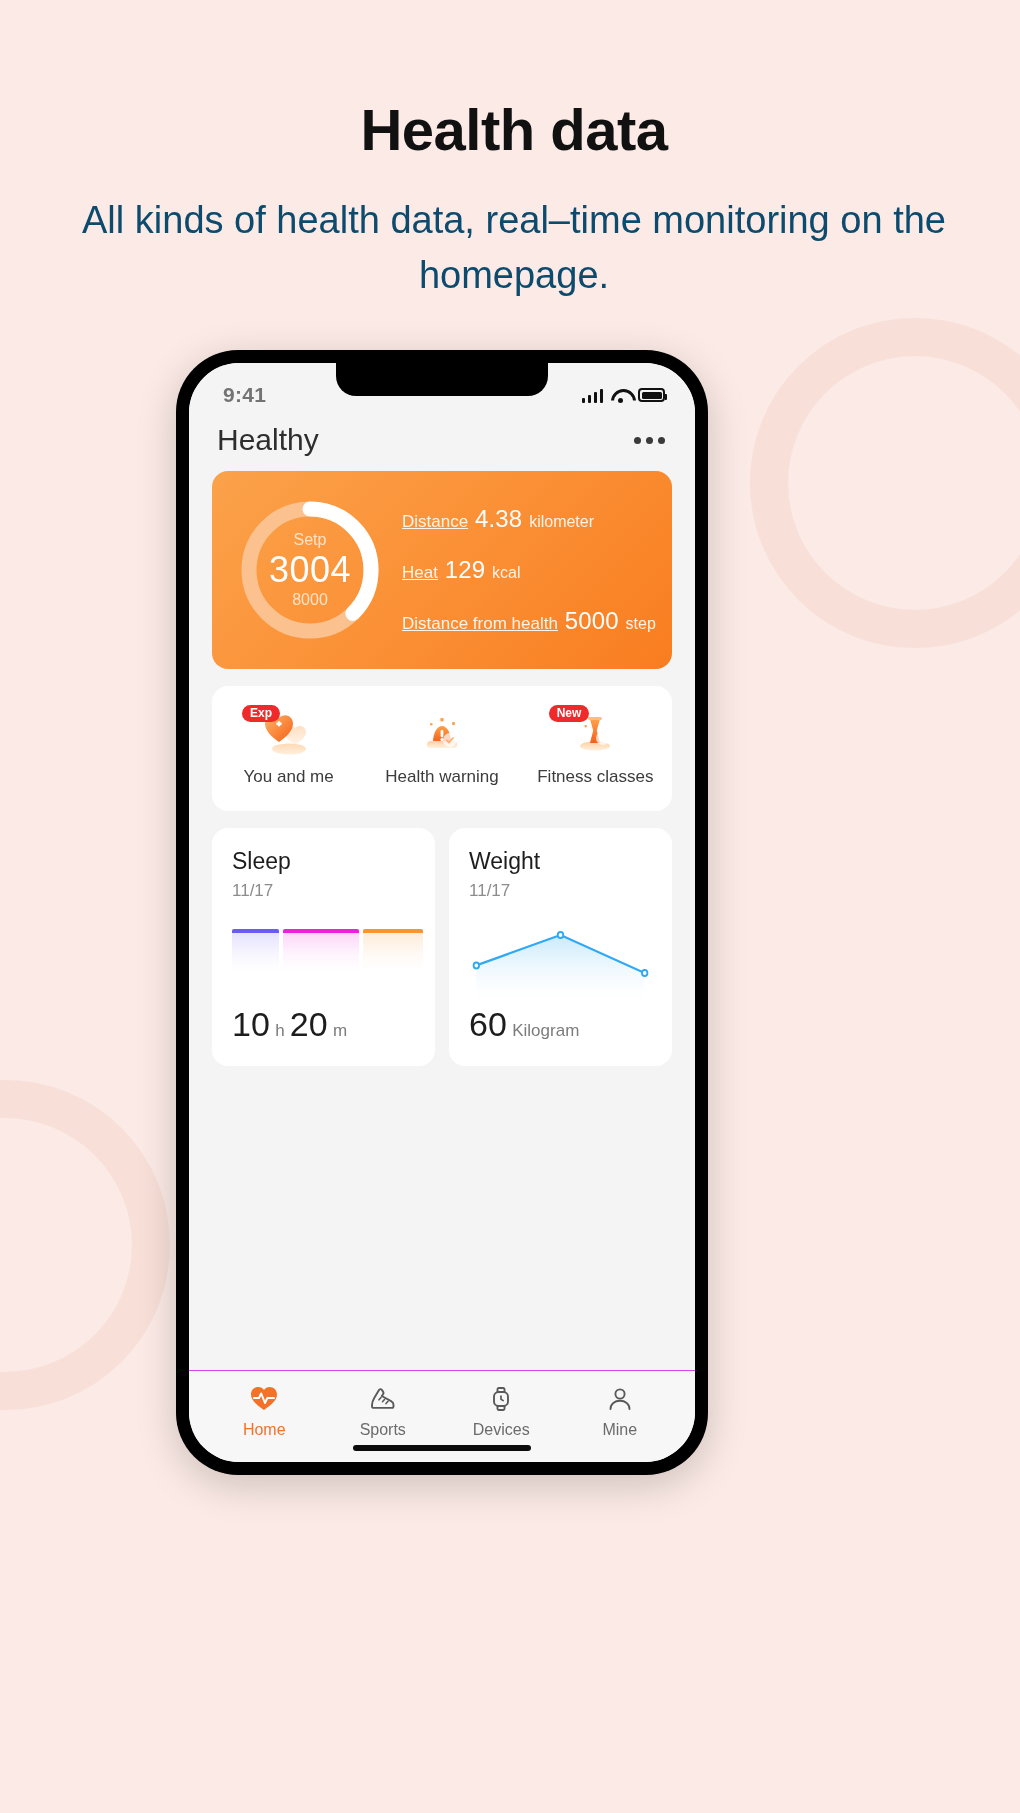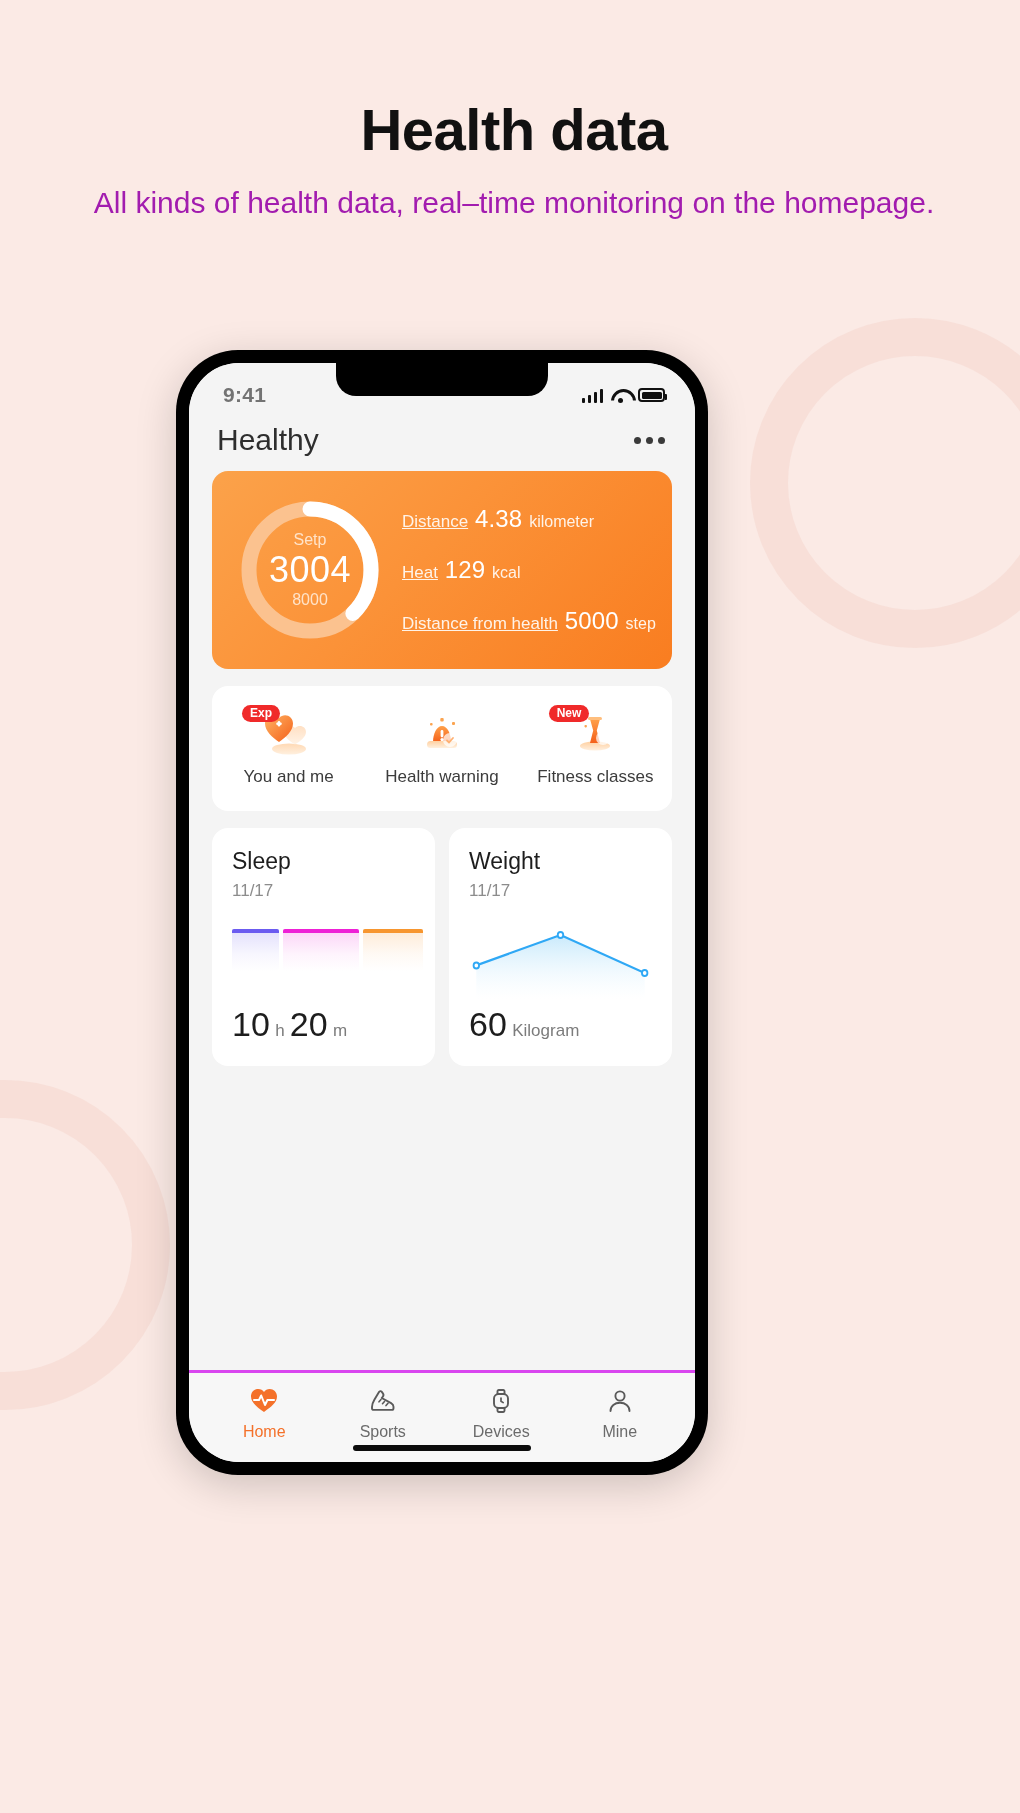--- a/index.html
+++ b/index.html
@@ -16,21 +16,21 @@
   .ring-tr { width: 330px; height: 330px; right: -60px; top: 318px; }
   .ring-bl { width: 330px; height: 330px; left: -160px; top: 1080px; }
 
   
   .hero { position: absolute; top: 0; left: 8px; right: 0; text-align: center; padding-top: 100px; }
   .hero h1 {
     font-size: 58px; font-weight: 700; color: #111; letter-spacing: -0.5px;
     line-height: 1.05;
   }
   .hero p {
-    margin-top: 20px; font-size: 30px; color: #a21caf; line-height: 1.45;
+    margin-top: 32px; font-size: 38px; color: #0c4a6e; line-height: 1.45;
     font-weight: 400;
   }
 
   
   .phone {
     position: absolute; left: 176px; top: 350px;
     width: 532px; height: 1125px;
     background: #000; border-radius: 62px;
     padding: 13px;
     box-shadow: 0 10px 40px rgba(0,0,0,.18);
@@ -136,21 +136,21 @@
   .m-big { font-size: 34px; color: #1d1d1d; font-weight: 400; letter-spacing: .2px; }
   .m-unit { font-size: 17px; color: #7c7c7c; }
 
   
   .sleep-bars { display: flex; gap: 4px; height: 56px; align-items: stretch; padding-top: 14px; }
   .sbar { position: relative; border-radius: 2px; overflow: hidden; }
   .sbar::before { content:""; position:absolute; left:0; right:0; top:0; height:4px; }
 
   
   .tabbar {
-    flex: 0 0 auto; background: #f7f7f7; border-top: 3px solid #d946ef;
+    flex: 0 0 auto; background: #f7f7f7; border-top: 1px solid #d946ef;
     display: flex; align-items: flex-start; padding: 13px 16px 16px;
     height: 92px;
     justify-content: center;
   }
   .tab { flex: 1 1 0; display: flex; flex-direction: column; align-items: center; gap: 7px; }
   .tab-label { font-size: 16px; color: #6b6b6b; }
   .tab.active .tab-label { color: #f4712a; }
   .tab-ico { width: 30px; height: 30px; display: flex; align-items: center; justify-content: center; }
   .home-indicator {
     position: absolute; bottom: 11px; left: 50%; transform: translateX(-50%);

